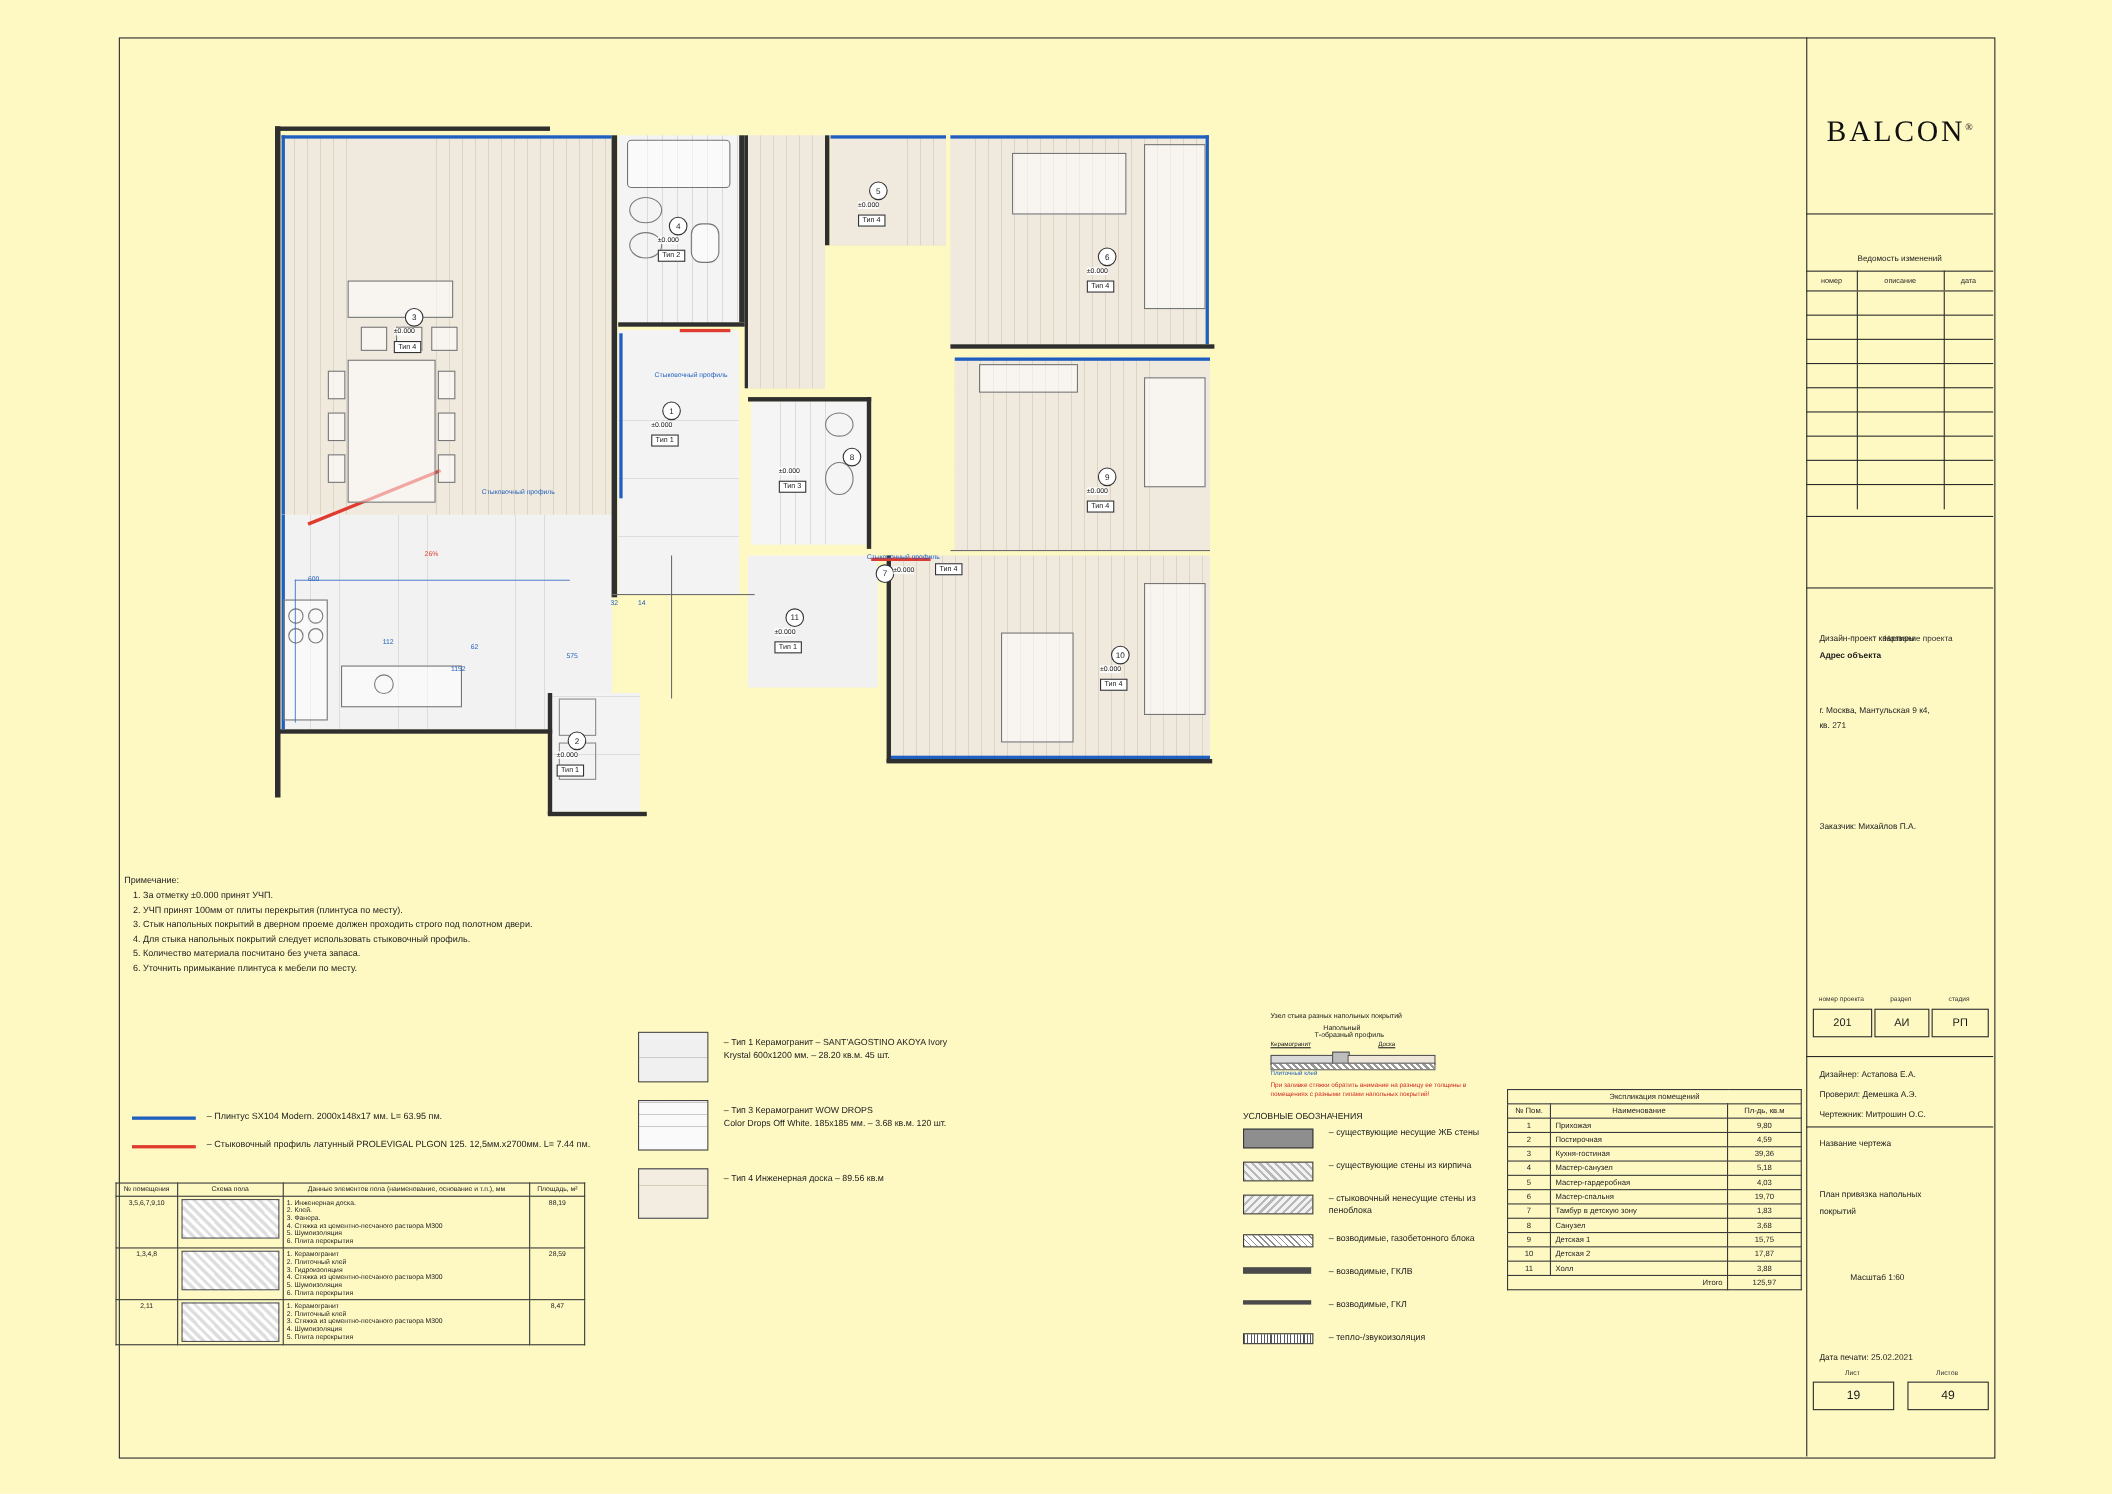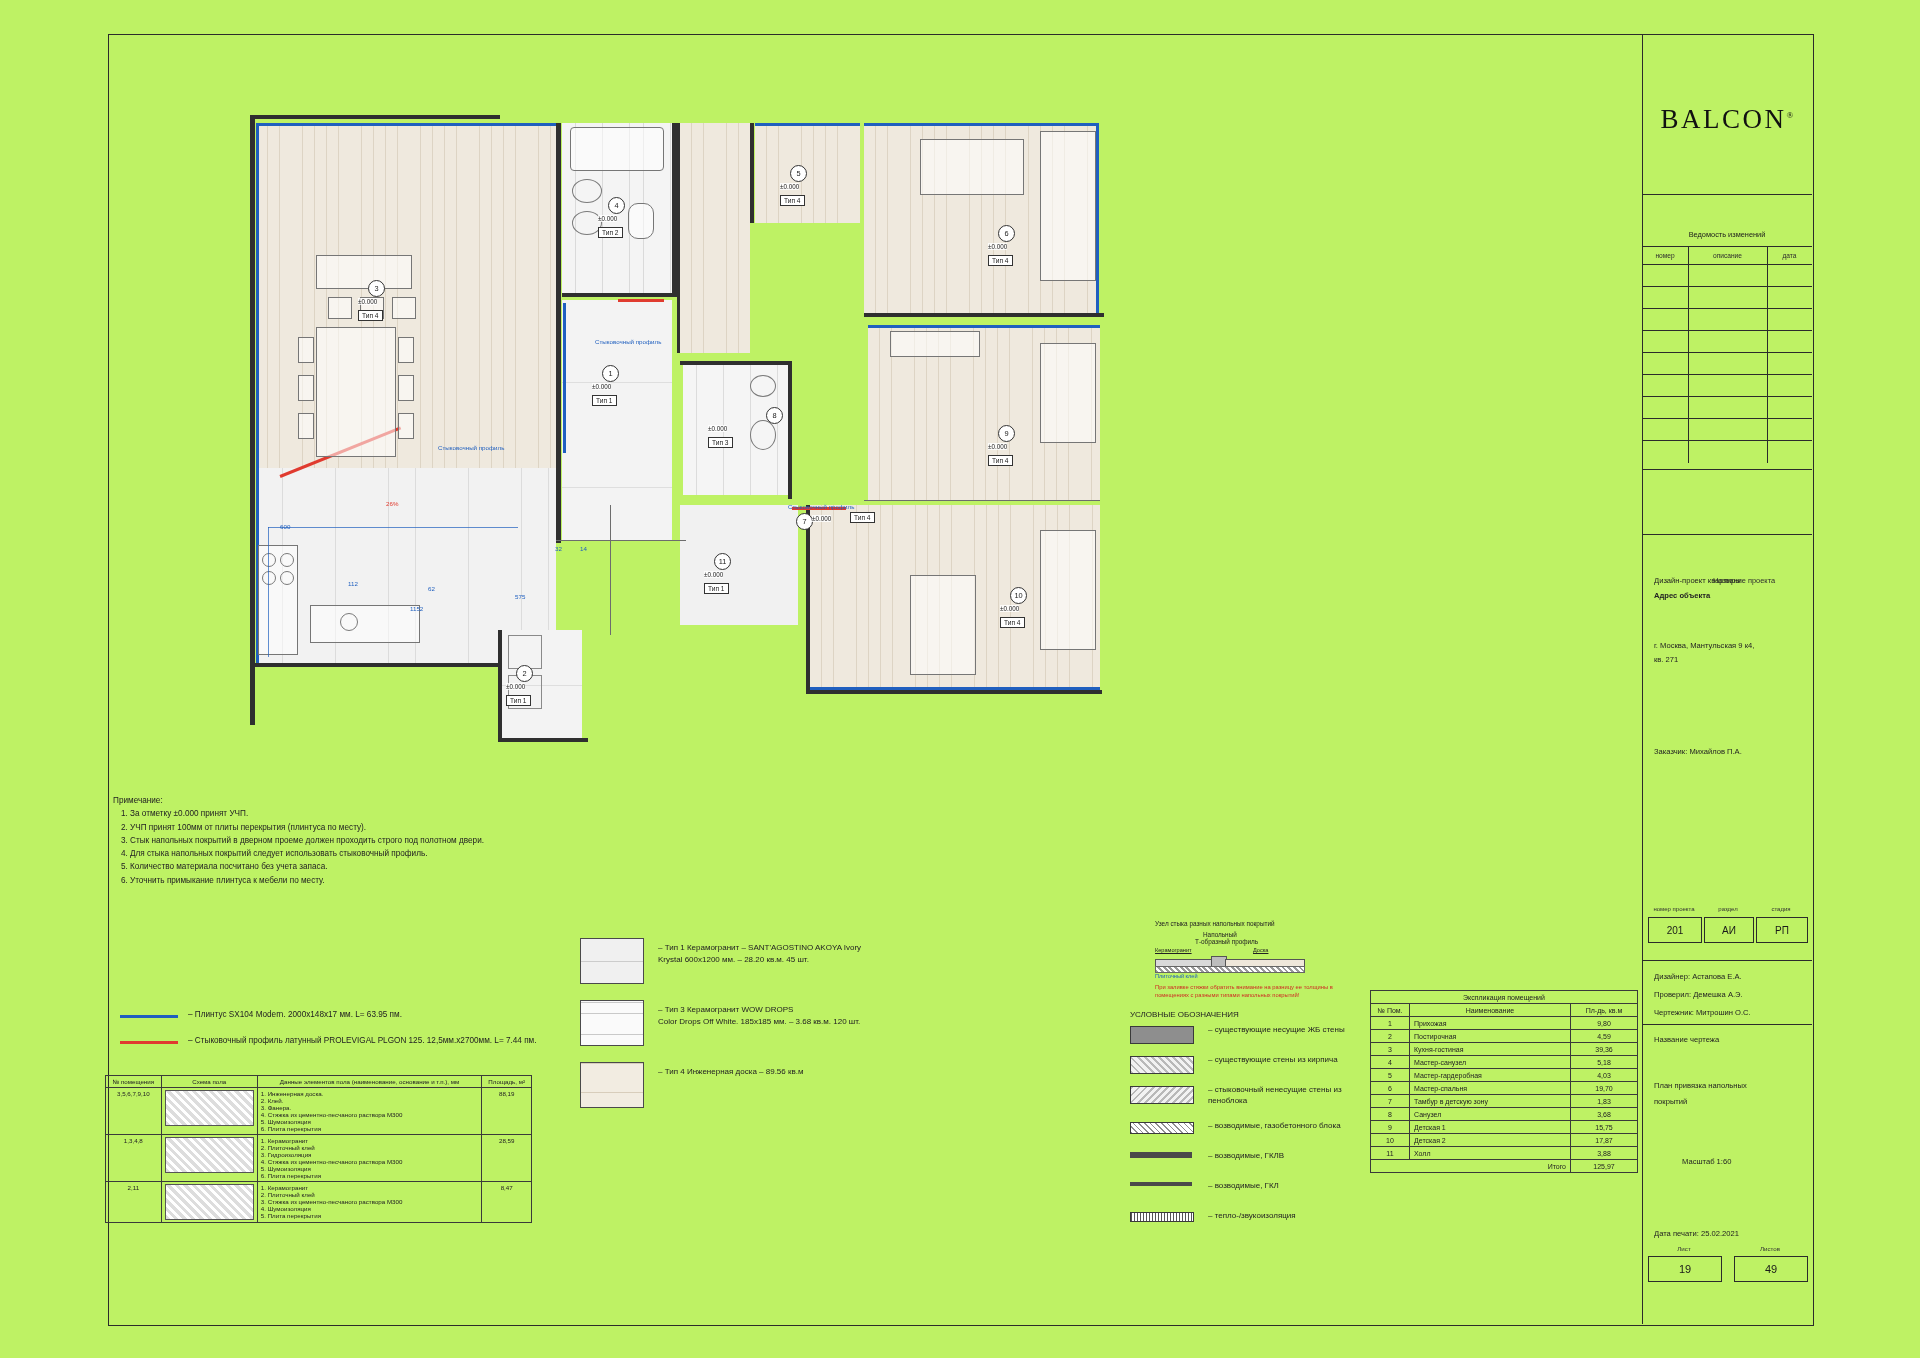--- a/index.html
+++ b/index.html
@@ -1,17 +1,17 @@
 <!DOCTYPE html>
 <html><head>
 <meta charset="utf-8">
 <style>
   html,body{margin:0;padding:0;background:#ffffff;}
   body{width:1920px;height:1358px;font-family:"Liberation Sans",sans-serif;color:#1a1a1a;overflow:hidden;}
-  #sheet{position:absolute;left:0;top:0;width:1920px;height:1358px;background:#bef264;}
+  #sheet{position:absolute;left:0;top:0;width:1920px;height:1358px;background:#fef9c3;}
   .frame{position:absolute;left:108px;top:34px;width:1704px;height:1290px;border:1.5px solid #2b2b2b;}
 
   
   .tb{position:absolute;left:1642px;top:34px;width:170px;height:1290px;box-sizing:border-box;}
   .tb .logo{position:absolute;left:0;top:70px;width:170px;text-align:center;font-family:"Liberation Serif",serif;
      font-size:27px;letter-spacing:2.5px;color:#111;}
   .tb .logo sup{font-size:9px;vertical-align:super;letter-spacing:0;}
   .tb .hline{position:absolute;left:0;width:170px;border-top:1px solid #2b2b2b;}
   .tb .lbl{position:absolute;font-size:7.4px;color:#2d2d2d;}
   .tb .lbl.c{width:170px;text-align:center;left:0;}

